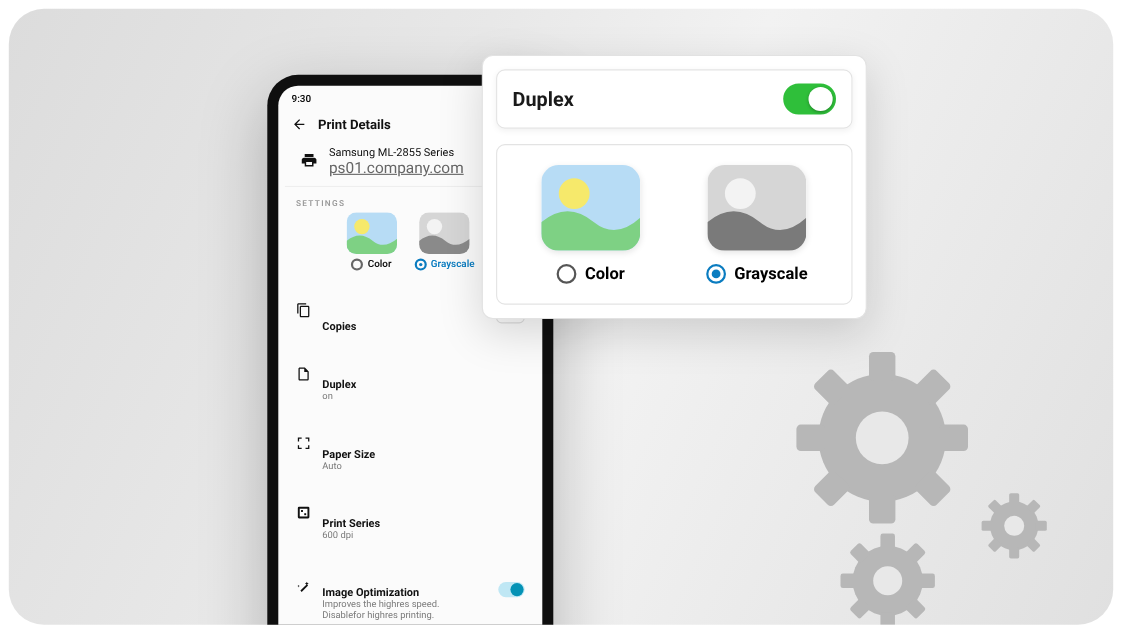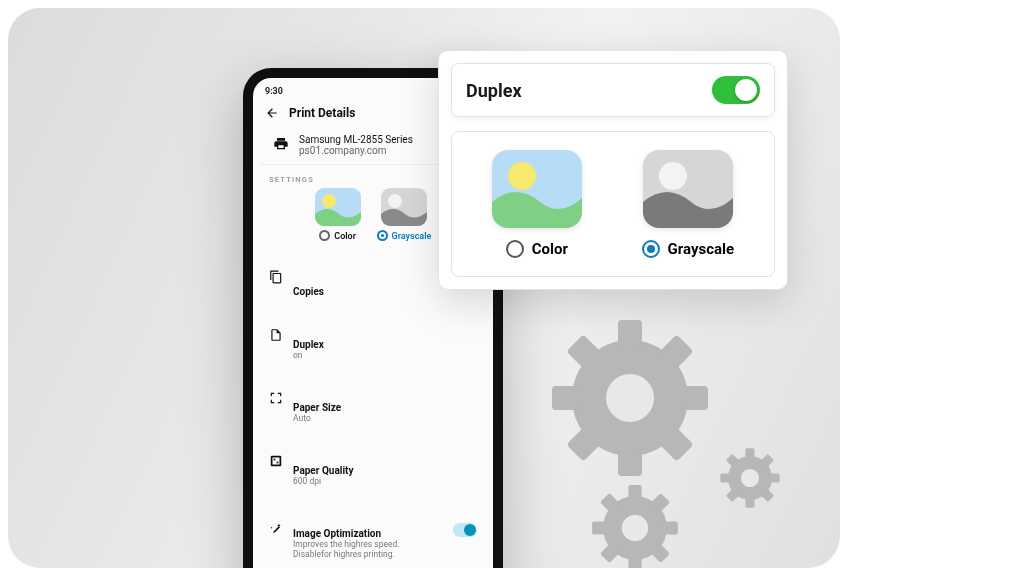--- a/index.html
+++ b/index.html
@@ -5,21 +5,21 @@
     * { box-sizing: border-box; margin: 0; padding: 0; }
     body {
       font-family: -apple-system, BlinkMacSystemFont, "Segoe UI", Roboto, Helvetica, Arial, sans-serif;
       width: 1024px; height: 576px;
       background: #fff;
       overflow: hidden;
     }
     .canvas {
       position: relative;
       margin: 8px;
-      width: 832px; height: 560px;
+      width: 1004px; height: 560px;
       background: linear-gradient(115deg, #dcdcdc 0%, #e8e8e8 35%, #f2f2f2 55%, #e0e0e0 100%);
       border-radius: 32px;
       overflow: hidden;
     }
     
     .phone {
       position: absolute;
       left: 235px; top: 60px;
       width: 260px; height: 560px;
       background: #0f0f0f;
@@ -36,21 +36,21 @@
       font-size: 10px;
       color: #111;
     }
     .statusbar { padding: 8px 12px 4px; font-weight: 600; font-size: 9px; }
     .titlebar { display: flex; align-items: flex-end; gap: 10px; padding: 6px 12px 10px; }
     .titlebar .back { width: 14px; height: 14px; }
     .titlebar .title { font-size: 12px; font-weight: 700; }
     .printer-row { display: flex; align-items: center; gap: 10px; padding: 4px 14px 8px; border-bottom: 1px solid #eee; margin: 0 6px;}
     .printer-row .icon { width: 16px; }
     .printer-row .pname { font-size: 10px; font-weight: 400; }
-    .printer-row .phost { font-size: 10px; color: #666; }
+    .printer-row .phost { font-size: 14px; color: #666; text-decoration: underline; }
     .section-label { font-size: 7.5px; letter-spacing: 1.2px; color: #9a9a9a; padding: 10px 16px 2px; font-weight: 600;}
     .mini-modes { display: flex; gap: 16px; justify-content: center; padding: 2px 0 4px; }
     .mini-mode { text-align: center; }
     .mini-thumb { width: 46px; height: 38px; border-radius: 9px; margin: 0 auto 4px; overflow: hidden; position: relative; }
     .mini-radio { display: inline-flex; align-items: center; gap: 4px; font-size: 9px; font-weight: 600;}
     .mini-radio .ring { width: 11px; height: 11px; border: 2px solid #666; border-radius: 50%; display: inline-block; position: relative;}
     .mini-radio.selected .ring { border-color: #0a7cc0; }
     .mini-radio.selected .ring::after { content:""; position:absolute; inset:2px; background:#0a7cc0; border-radius:50%; }
     .mini-radio.selected { color: #0a7cc0; }
     .settings-list { padding: 4px 6px 0; }
@@ -199,21 +199,21 @@
 
 
         <div class="srow">
           <span class="sicon"><svg viewBox="0 0 24 24" width="14" height="14">
                 <rect x="3" y="3" width="18" height="18" rx="2" fill="#111"></rect>
                 <rect x="6" y="6" width="12" height="12" fill="#fff"></rect>
                 <rect x="8" y="8" width="3" height="3" fill="#111"></rect>
                 <rect x="13" y="13" width="3" height="3" fill="#111"></rect>
               </svg></span>
           <div class="stext">
-              <div class="slabel">Paper Quality</div>
+              <div class="slabel">Print Series</div>
               <div class="svalue">600 dpi</div>
             </div>
         </div>
 
         <div class="srow">
           <span class="sicon"><svg viewBox="0 0 24 24" width="14" height="14">
                 <path d="M7 17l10-10 2 2L9 19l-2-2zm10-14l1 2 2 1-2 1-1 2-1-2-2-1 2-1 1-2zM4 8l.8 1.6L6.4 10l-1.6.4L4 12l-.4-1.6L2 10l1.6-.4L4 8z" fill="#111"></path>
               </svg></span>
           <div class="stext">
             <div class="slabel">Image Optimization</div>

